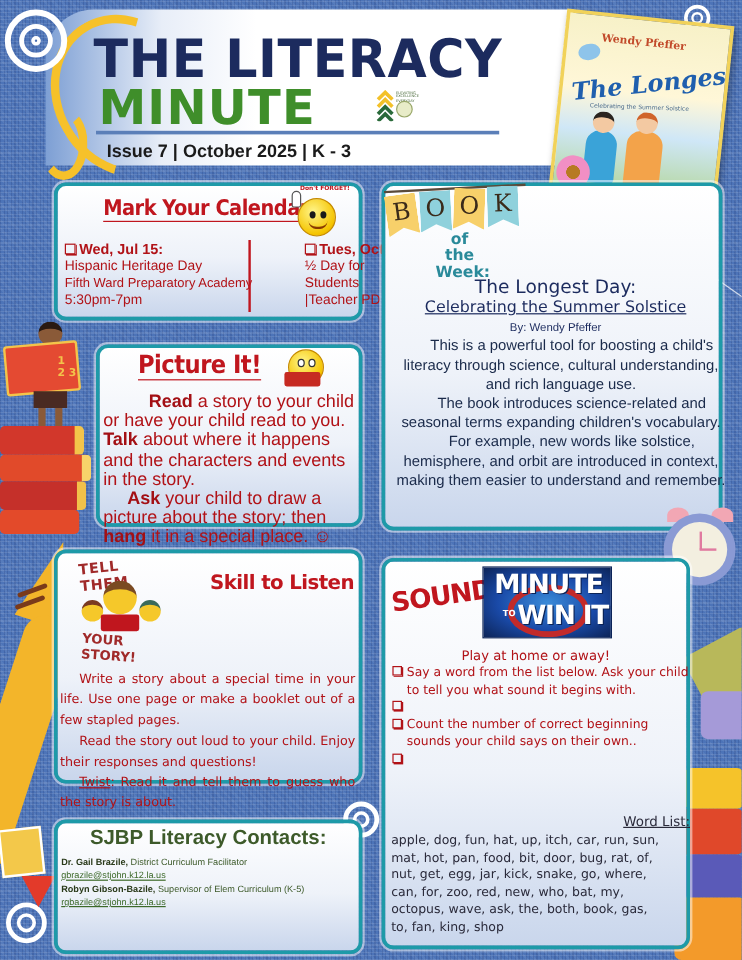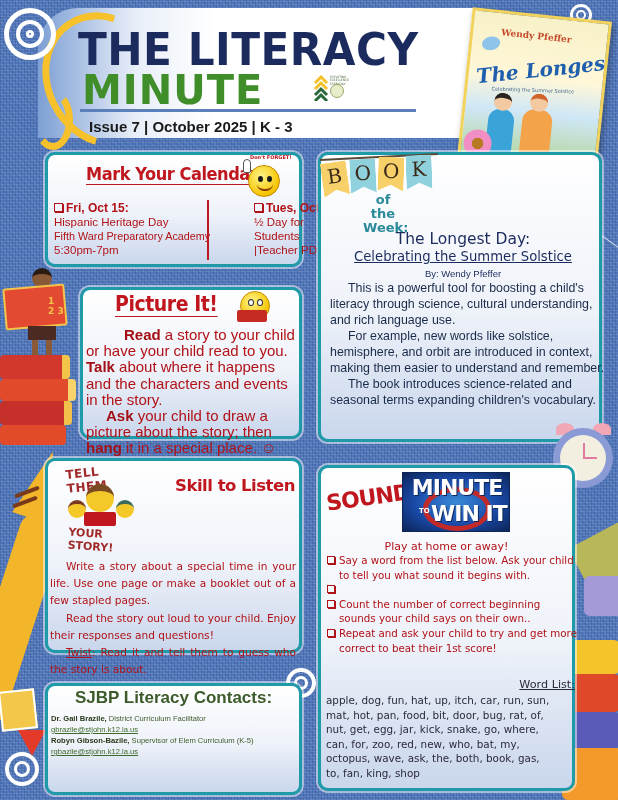--- a/index.html
+++ b/index.html
@@ -134,21 +134,21 @@
   .of-the-week { left: 363px; top: 193px; font-family: "DejaVu Sans", sans-serif; font-weight: 700; font-size: 13px;
     color: #2a8a9a; line-height: 14px; text-align: center; width: 40px; }
   .botw-title { left: 318px; top: 230px; width: 290px; text-align: center; font-family: "DejaVu Sans", sans-serif;
     font-size: 15.5px; color: #1c2b5e; }
   .botw-subtitle { left: 318px; top: 249px; width: 290px; text-align: center; font-family: "DejaVu Sans", sans-serif;
     font-size: 13.2px; color: #1c2b5e; text-decoration: underline; }
   .botw-author { left: 318px; top: 268px; width: 290px; text-align: center; font-family: "Liberation Sans", sans-serif;
     font-size: 9.5px; color: #1c2b5e; }
   .botw-body { left: 330px; top: 280px; width: 275px; font-family: "Liberation Sans", sans-serif;
     font-size: 12.4px; line-height: 16px; color: #1a2a4a; }
-  .botw-body p { text-indent: 18px; }
+  .botw-body p { text-indent: 18px; text-align: center; }
 
   
   .spiral { border-radius: 50%; border: 5px solid #ffffff; }
   .spiral-a { left: 4px; top: 8px; width: 52px; height: 52px; }
   .spiral-a-in { left: 16px; top: 20px; width: 28px; height: 28px; border-width: 4px; }
   .spiral-a-dot { left: 26px; top: 30px; width: 8px; height: 8px; border-width: 3px; }
   .spiral-b { left: 570px; top: 4px; width: 22px; height: 22px; border-width: 3px; }
   .spiral-b-in { left: 576px; top: 10px; width: 10px; height: 10px; border-width: 2px; }
   .spiral-c { left: 5px; top: 752px; width: 34px; height: 34px; border-width: 4px; }
   .spiral-c-in { left: 14px; top: 761px; width: 16px; height: 16px; border-width: 3px; }
@@ -282,21 +282,21 @@
 <div class="abs panel cal-panel"></div>
 <div class="abs cal-title">Mark Your Calendar:</div>
 <div class="abs dont-forget">Don't FORGET!</div>
 <div class="abs finger"></div>
 <div class="abs smiley-small">
     <div class="e1"></div>
     <div class="e2"></div>
     <div class="m"></div>
   </div>
 <div class="abs cal-left">
-  <span class="cal-date"><span class="checkbox-glyph"></span><span>Fri, Oct 15:</span></span>
+  <span class="cal-date"><span class="checkbox-glyph"></span><span>Wed, Jul 15:</span></span>
   <div>Hispanic Heritage Day</div>
   <div style="font-size:10.8px;white-space:nowrap;">Fifth Ward Preparatory Academy</div>
   <div>5:30pm-7pm</div>
 </div>
 <div class="abs cal-divider"></div>
 <div class="abs cal-right">
   <span class="cal-date"><span class="checkbox-glyph"></span><span>Tues, Oct 21:</span></span>
   <div>½ Day for</div>
   <div>Students</div>
   <div>|Teacher PD</div>
@@ -338,22 +338,22 @@
 </div>
 <div class="abs of-the-week">
   <div>of the</div>
   <div>Week:</div>
 </div>
 <div class="abs botw-title">The Longest Day:</div>
 <div class="abs botw-subtitle">Celebrating the Summer Solstice</div>
 <div class="abs botw-author">By: Wendy Pfeffer</div>
 <div class="abs botw-body">
   <p>This is a powerful tool for boosting a child's literacy through science, cultural understanding, and rich language use.</p>
+  <p>The book introduces science-related and seasonal terms expanding children's vocabulary.</p>
   <p>For example, new words like solstice, hemisphere, and orbit are introduced in context, making them easier to understand and remember.</p>
-  <p>The book introduces science-related and seasonal terms expanding children's vocabulary.</p>
 </div>
 
 <div class="abs clock-bell"></div>
 <div class="abs clock-bell2"></div>
 <div class="abs clock"></div>
 <div class="abs clock-face"></div>
 <div class="abs clock-h1"></div>
 <div class="abs clock-h2"></div>
 
 <div class="abs crayon-tip"></div>
@@ -405,16 +405,16 @@
   <div class="ring"></div>
   <div class="t1">MINUTE</div>
   <div class="to">TO</div>
   <div class="t2">WIN IT</div>
 </div>
 <div class="abs play-line">Play at home or away!</div>
 <ul class="abs sound-steps">
   <li><span class="checkbox-glyph"></span><span>Say a word from the list below. Ask your child to tell you what sound it begins with.</span></li>
   <li><span class="checkbox-glyph"></span></li>
   <li><span class="checkbox-glyph"></span><span>Count the number of correct beginning sounds your child says on their own..</span></li>
-  <li><span class="checkbox-glyph"></span><span>Repeat and ask your child to try and get more correct to beat their 1st score!</span></li>
+  <li><span class="checkbox-glyph"></span></li>
 </ul>
 <div class="abs wordlist-title">Word List:</div>
 <div class="abs wordlist-body">apple, dog, fun, hat, up, itch, car, run, sun, mat, hot, pan, food, bit, door, bug, rat, of, nut, get, egg, jar, kick, snake, go, where, can, for, zoo, red, new, who, bat, my, octopus, wave, ask, the, both, book, gas, to, fan, king, shop</div>
 
 </body></html>

